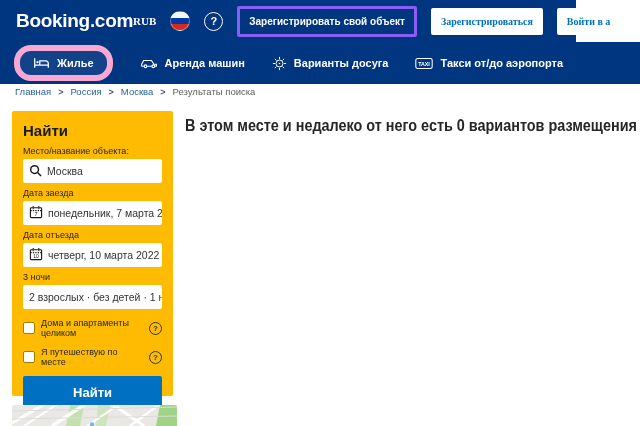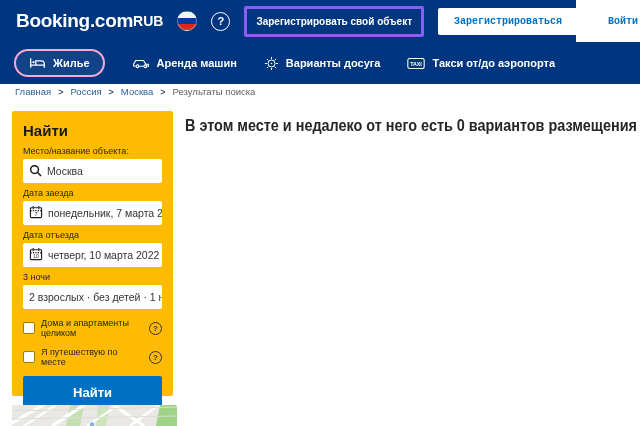--- a/index.html
+++ b/index.html
@@ -4,40 +4,40 @@
 <style>
   * { margin:0; padding:0; box-sizing:border-box; }
   html,body { width:640px; height:426px; overflow:hidden; background:#fff;
     font-family:"Liberation Sans", sans-serif; position:relative; }
 
   
   .header-top { position:absolute; left:0; top:0; width:576px; height:42px;
     background:#003580; display:flex; align-items:center; padding-left:16px; }
   .logo { color:#fff; font-size:19px; font-weight:bold; letter-spacing:-0.3px; }
   .header-right { margin-left:auto; display:flex; align-items:center; gap:14px; }
-  .currency { color:#fff; font-size:14px; font-weight:bold; }
+  .currency { color:#fff; font-size:11px; font-weight:bold;font-family:Liberation Serif, serif; }
   .flag { width:20px; height:20px; border-radius:50%;
     background:linear-gradient(to bottom,#f5f5f5 0 34%, #0039a6 34% 67%, #d52b1e 67% 100%);
     border:1px solid rgba(255,255,255,.35); }
   .help-circle { width:19px; height:19px; border-radius:50%; border:1.5px solid #fff;
     color:#fff; font-size:11px; font-weight:bold; display:flex; align-items:center; justify-content:center; }
   .btn-outline { background:transparent; border:3px solid #8b5cf6; color:#fff;
     font-size:10px; font-weight:bold; padding:7px 9px; border-radius:2px;
     font-family:inherit; white-space:nowrap; cursor:pointer; }
   .btn-white { background:#fff; border:none; color:#0071c2; font-size:10px;
-    font-weight:bold; padding:8px 16px; border-radius:2px; font-family:Liberation Mono, monospace;
+    font-weight:bold; padding:8px 10px; border-radius:2px; font-family:Liberation Serif, serif;
     white-space:nowrap; cursor:pointer; }
   .btn-cut { width:112px; margin-right:-50px; text-align:left; }
 
   
   .header-nav { position:absolute; left:0; top:42px; width:640px; height:42px;
     background:#003580; display:flex; align-items:center; gap:27px; padding-left:14px; }
   .nav-item { display:flex; align-items:center; gap:7px; color:#fff;
     font-size:11px; font-weight:bold; cursor:pointer; white-space:nowrap; }
-  .nav-item.active { border:2px solid #f9a8d4; border-radius:17px; padding:6px 13px;
+  .nav-item.active { border:6px solid #f9a8d4; border-radius:17px; padding:6px 13px;
     background:rgba(255,255,255,.07);text-align:center; }
   .nav-item svg { display:block; }
 
   
   .breadcrumb { position:absolute; left:15px; top:86px; display:flex;
     align-items:center; gap:7px; font-size:9.5px; }
   .crumb-link { color:#2a6198; text-decoration:none; cursor:pointer; }
   .crumb-sep { color:#44546a; font-size:9px; font-weight:bold; }
   .crumb-current { color:#5f5f5f; }
 

